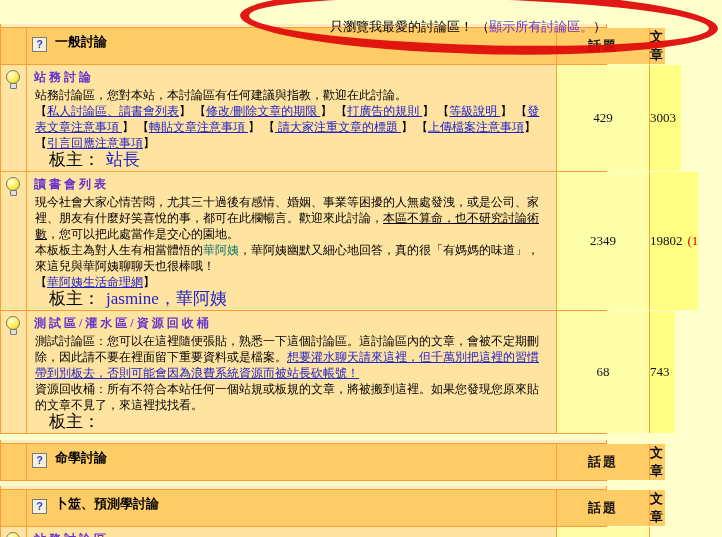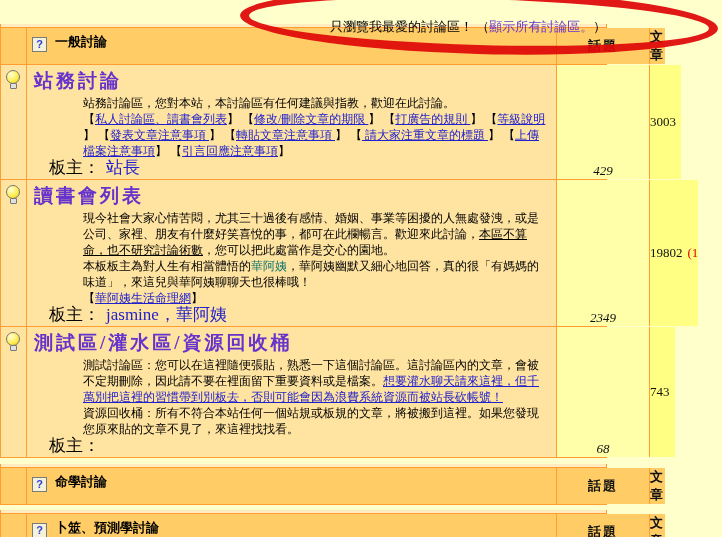--- a/index.html
+++ b/index.html
@@ -38,32 +38,32 @@
     border-top:1px solid #FF9D33;
   }
   .frow > .cell{border-right:1px solid #FF9D33;box-sizing:border-box;}
   .frow > .cell:last-child{border-right:none;}
   .hdr-row > .cell{background:#FFCC66;}
   .hdr-main{padding:5px 4px 4px 5px;font-size:13px;font-weight:bold;color:#000;}
   .hdr-num{display:flex;align-items:center;justify-content:center;
     font-size:13px;font-weight:bold;color:#111;letter-spacing:2px;}
   .icon-cell{background:#FFE3A1;padding-top:5px;text-align:center;}
   .main-cell{background:#FFE3A1;padding:2px 6px 3px 6px;}
-  .topics-cell{background:#FFFFAA;display:flex;align-items:flex-end;justify-content:center;
-    font-size:13px;color:#111;font-style:italic;}
+  .topics-cell{background:#FFFFAA;display:flex;align-items:center;justify-content:center;
+    font-size:13px;color:#111;}
   .articles-cell{background:#FFFF84;display:flex;align-items:center;justify-content:center;
     font-size:13px;color:#111;}
   .h-r1{min-height:98px;} .h-r2{min-height:122px;} .h-r3{min-height:106px;} .h-r4{min-height:70px;}
   .h-hdr{min-height:25px;}
   
   .ftitle{
-    display:inline-block;color:#6633CC;font-weight:bold;font-size:19px;
+    display:inline-block;color:#6633CC;font-weight:bold;font-size:12px;
     letter-spacing:3px;cursor:pointer;margin:1px 0 1px 1px;
   }
-  .desc{font-size:12px;line-height:16px;color:#000;padding-left:2px;margin-left:48px;}
+  .desc{font-size:12px;line-height:16px;color:#000;padding-left:2px;}
   .desc .u{text-decoration:underline;}
   .desc .blink{color:#2222CC;text-decoration:underline;cursor:pointer;}
   .desc .ilink{color:#0f766e;cursor:pointer;}
   .desc .bkt{color:#000;}
   .mods{font-size:17px;line-height:16px;padding-left:16px;color:#000;margin-top:1px;}
   .mods .mname{color:#2222CC;cursor:pointer;margin-left:6px;}
   .red-extra{color:#DD0000;margin-left:5px;}
   
   .help{
     display:inline-block;width:13px;height:13px;line-height:12px;text-align:center;

